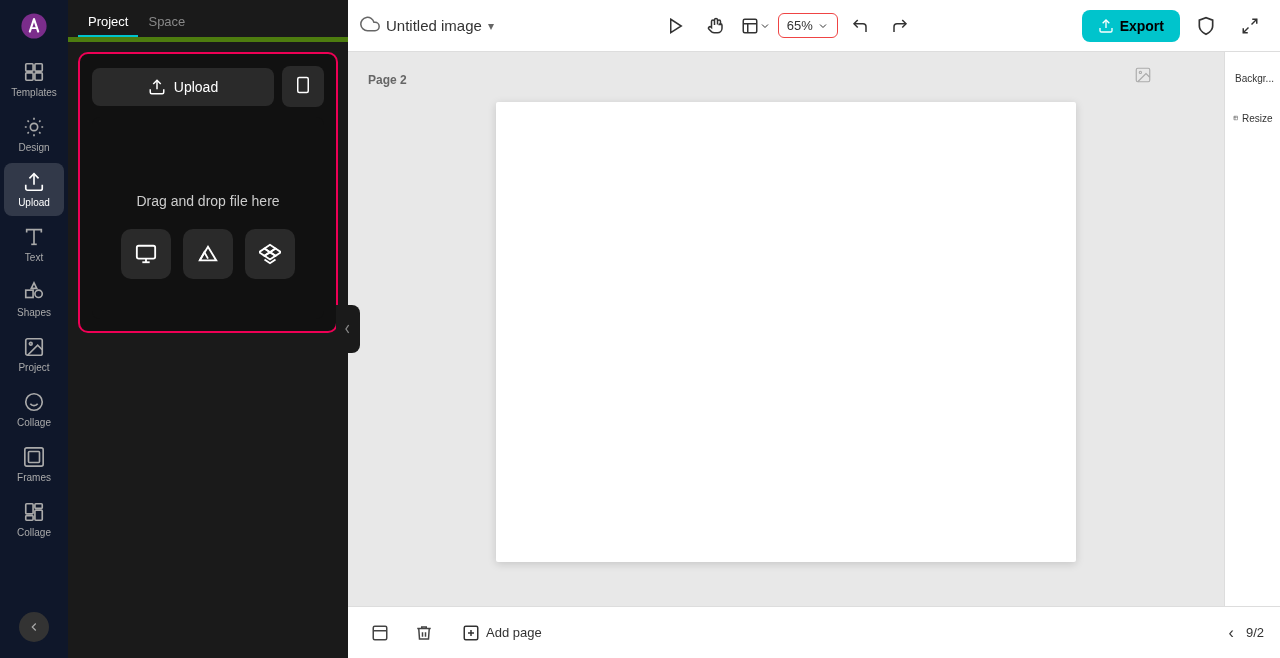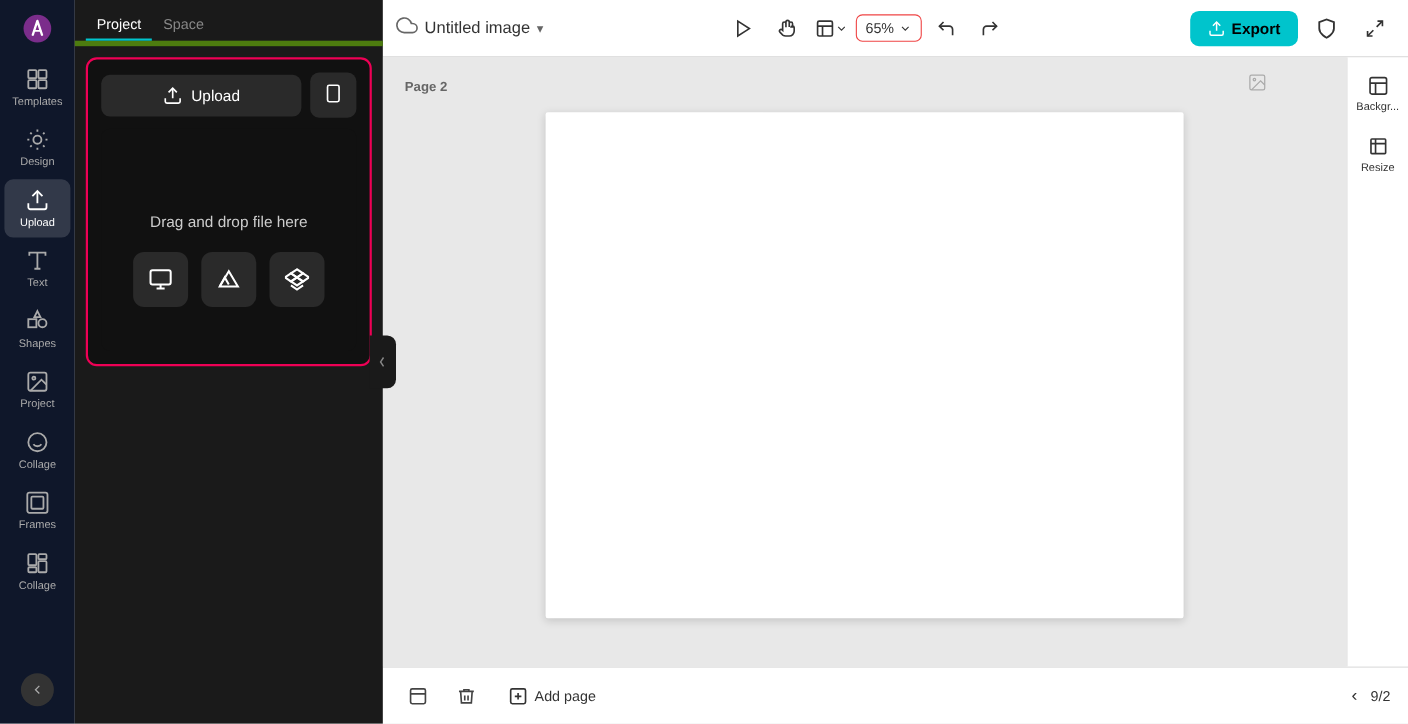--- a/index.html
+++ b/index.html
@@ -255,21 +255,21 @@
       align-items: center;
       padding: 8px 0;
       gap: 4px;
       border-left: 1px solid #ddd;
       flex-shrink: 0;
       position: relative;
     }
     .right-panel-item {
       width: 48px;
       display: flex;
-      flex-direction: column;
+      flex-direction: row;
       align-items: center;
       justify-content: center;
       padding: 8px 4px;
       border-radius: 8px;
       cursor: pointer;
       color: #333;
       font-size: 10px;
       gap: 4px;
     }
     .right-panel-item svg { width: 20px; height: 20px; }

